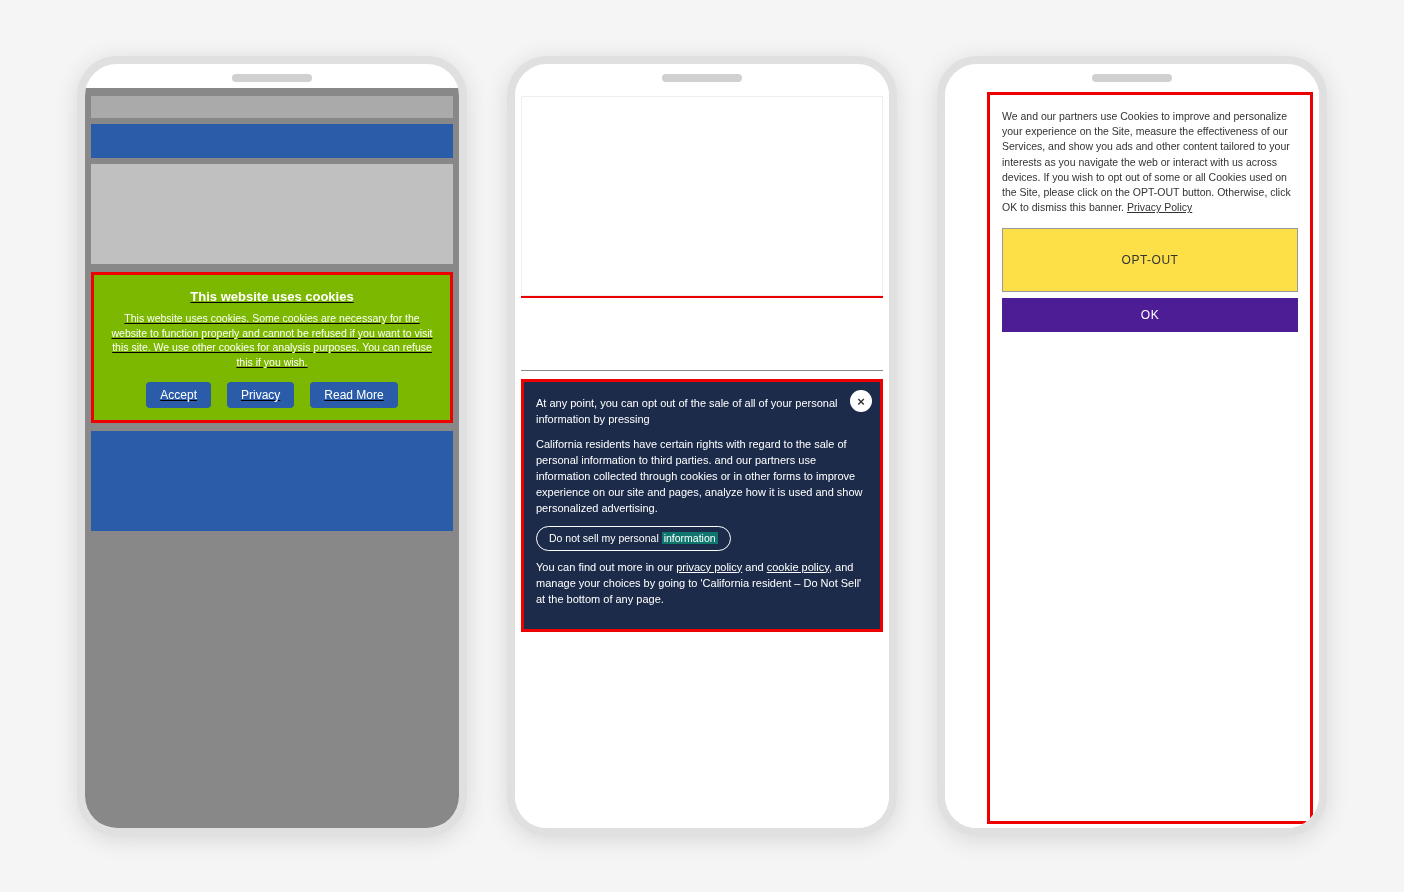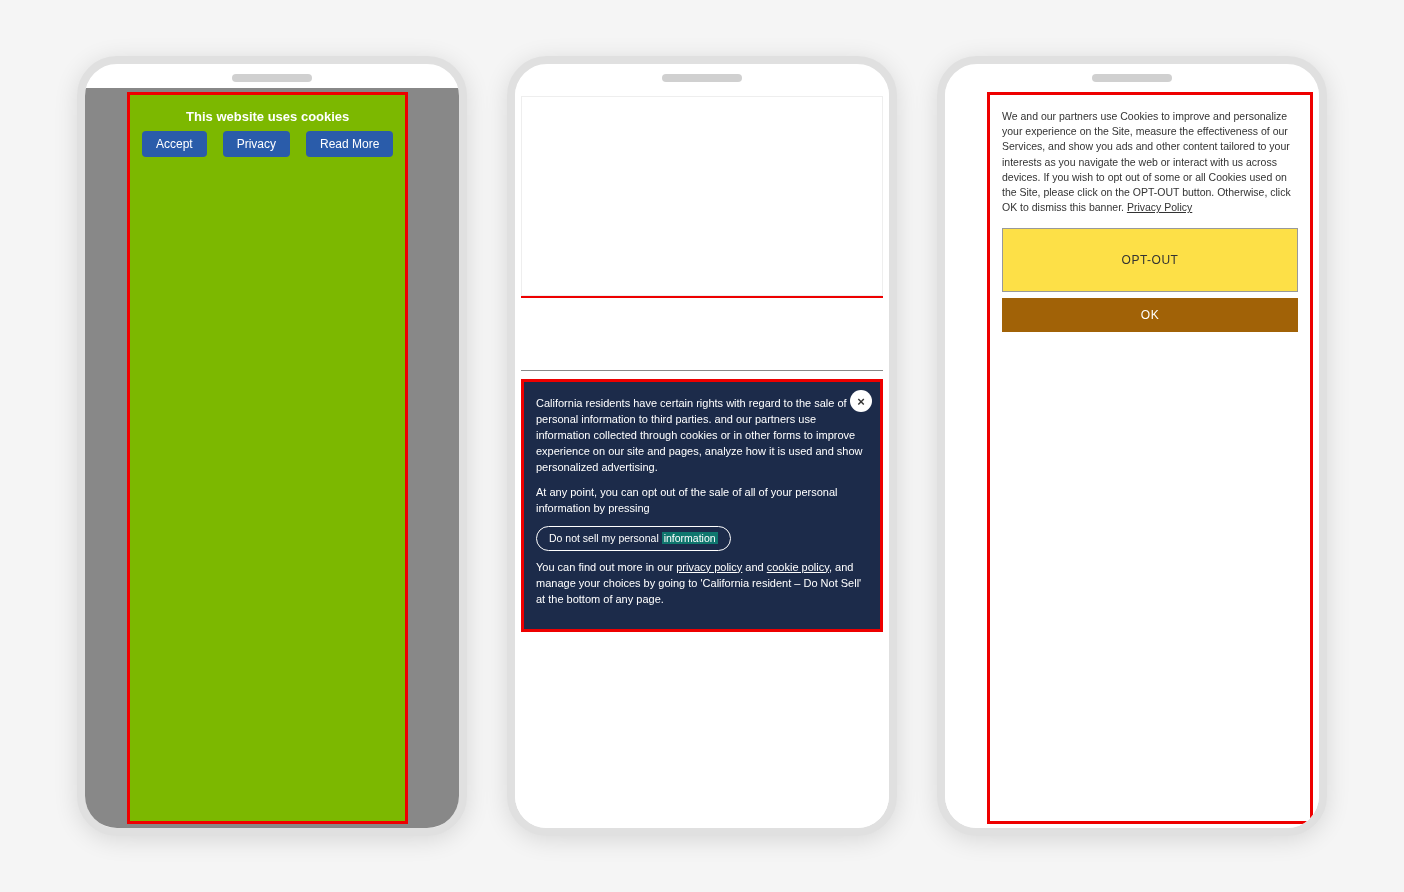--- a/index.html
+++ b/index.html
@@ -43,22 +43,23 @@
       flex-direction: column;
       position: relative;
       overflow: hidden;
       margin-top: 6px;
     }
 
     
     .phone1-bg {
       flex: 1;
       display: flex;
-      flex-direction: row;
+      flex-direction: column;
       background: #888;
+      text-decoration: underline;
     }
 
     .ph1-block1 {
       height: 22px;
       background: #aaa;
       margin: 8px 6px 4px;
     }
     .ph1-block2 {
       height: 34px;
       background: #2a5caa;
@@ -241,21 +242,21 @@
       padding: 24px;
       text-align: center;
       font-size: 12px;
       margin-bottom: 6px;
       cursor: pointer;
       letter-spacing: 0.5px;
     }
     .cookie-banner-3 .ok-btn {
       display: block;
       width: 100%;
-      background: #a16207;
+      background: #4c1d95;
       color: #fff;
       padding: 10px;
       text-align: center;
       font-size: 12px;
       cursor: pointer;
       border: none;
       letter-spacing: 0.5px;
     }
   </style>
 </head>
@@ -264,20 +265,21 @@
 <div class="phone">
   <div class="phone-notch"></div>
   <div class="phone-screen">
     <div class="phone1-bg">
       <div class="ph1-block1"></div>
       <div class="ph1-block2"></div>
       <div class="ph1-block3"></div>
 
       <div class="cookie-banner-1">
         <div class="title">This website uses cookies</div>
+        <div class="body-text">This website uses cookies. Some cookies are necessary for the website to function properly and cannot be refused if you want to visit this site. We use other cookies for analysis purposes. You can refuse this if you wish.</div>
         <div class="btn-row">
           <button class="btn">Accept</button>
           <button class="btn">Privacy</button>
           <button class="btn">Read More</button>
         </div>
       </div>
 
       <div class="ph1-block4"></div>
     </div>
   </div>
@@ -288,25 +290,25 @@
   <div class="phone-screen">
     <div class="phone2-bg">
       <div class="ph2-white-block"></div>
       <div class="ph2-red-line"></div>
       <div class="ph2-white-block2"></div>
       <div class="ph2-dark-line"></div>
 
       <div class="cookie-banner-2">
         <button class="close-btn">×</button>
         <p>
+          <span>At any point, you can opt out of the sale of all of your personal information by pressing</span>
+        </p>
+        <p>
           <span>California residents have certain rights with regard to the sale of personal information to third parties.</span>
           <span>and our partners use information collected through cookies or in other forms to improve experience on our site and pages, analyze how it is used and show personalized advertising.</span>
-        </p>
-        <p>
-          <span>At any point, you can opt out of the sale of all of your personal information by pressing</span>
         </p>
         <div class="do-not-sell-btn">
           Do not sell my personal <span class="highlight-word">information</span>
         </div>
         <p>
           You can find out more in our <a href="#">privacy policy</a> and <a href="#">cookie policy</a>, and manage your choices by going to 'California resident – Do Not Sell' at the bottom of any page.
         </p>
       </div>
     </div>
   </div>

